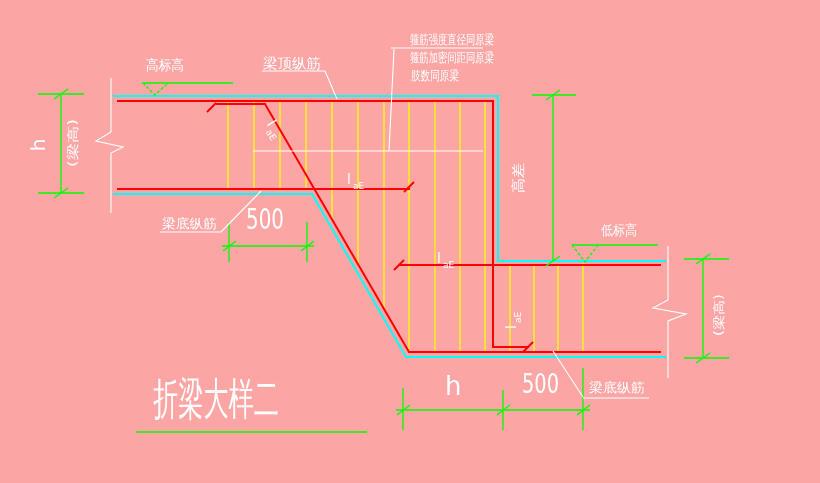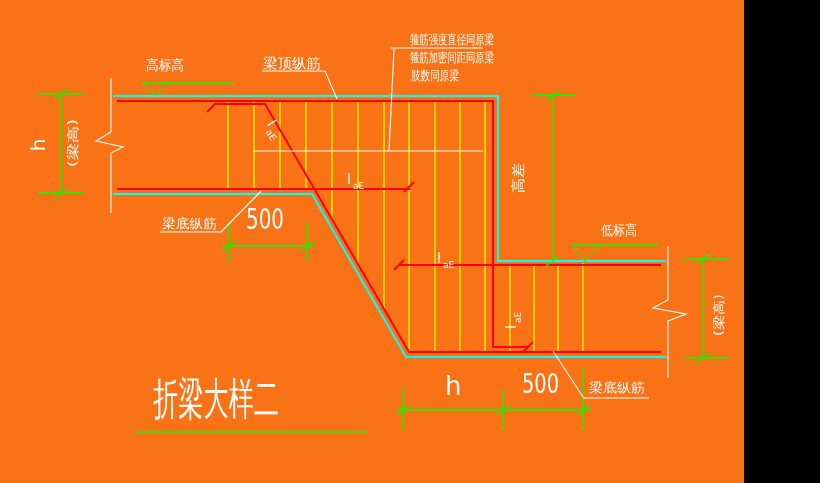--- a/index.html
+++ b/index.html
@@ -1,16 +1,16 @@
 <!DOCTYPE html>
 <html><head>
 <meta charset="utf-8">
 <style>
   html,body{margin:0;padding:0;background:#000;}
-  .canvas{position:relative;width:744px;height:483px;background:#f97316;overflow:hidden;}
+  .canvas{position:relative;width:820px;height:483px;background:#fca5a5;overflow:hidden;}
   svg{display:block;}
   svg text{font-family:"DejaVu Sans","Liberation Sans",sans-serif;}
 </style>
 </head>
 <body>
 
 <div class="canvas">
 <svg viewBox="0 0 820 483" width="820" height="483">
 
   <g fill="none" stroke-width="2" stroke="#00ffff">

